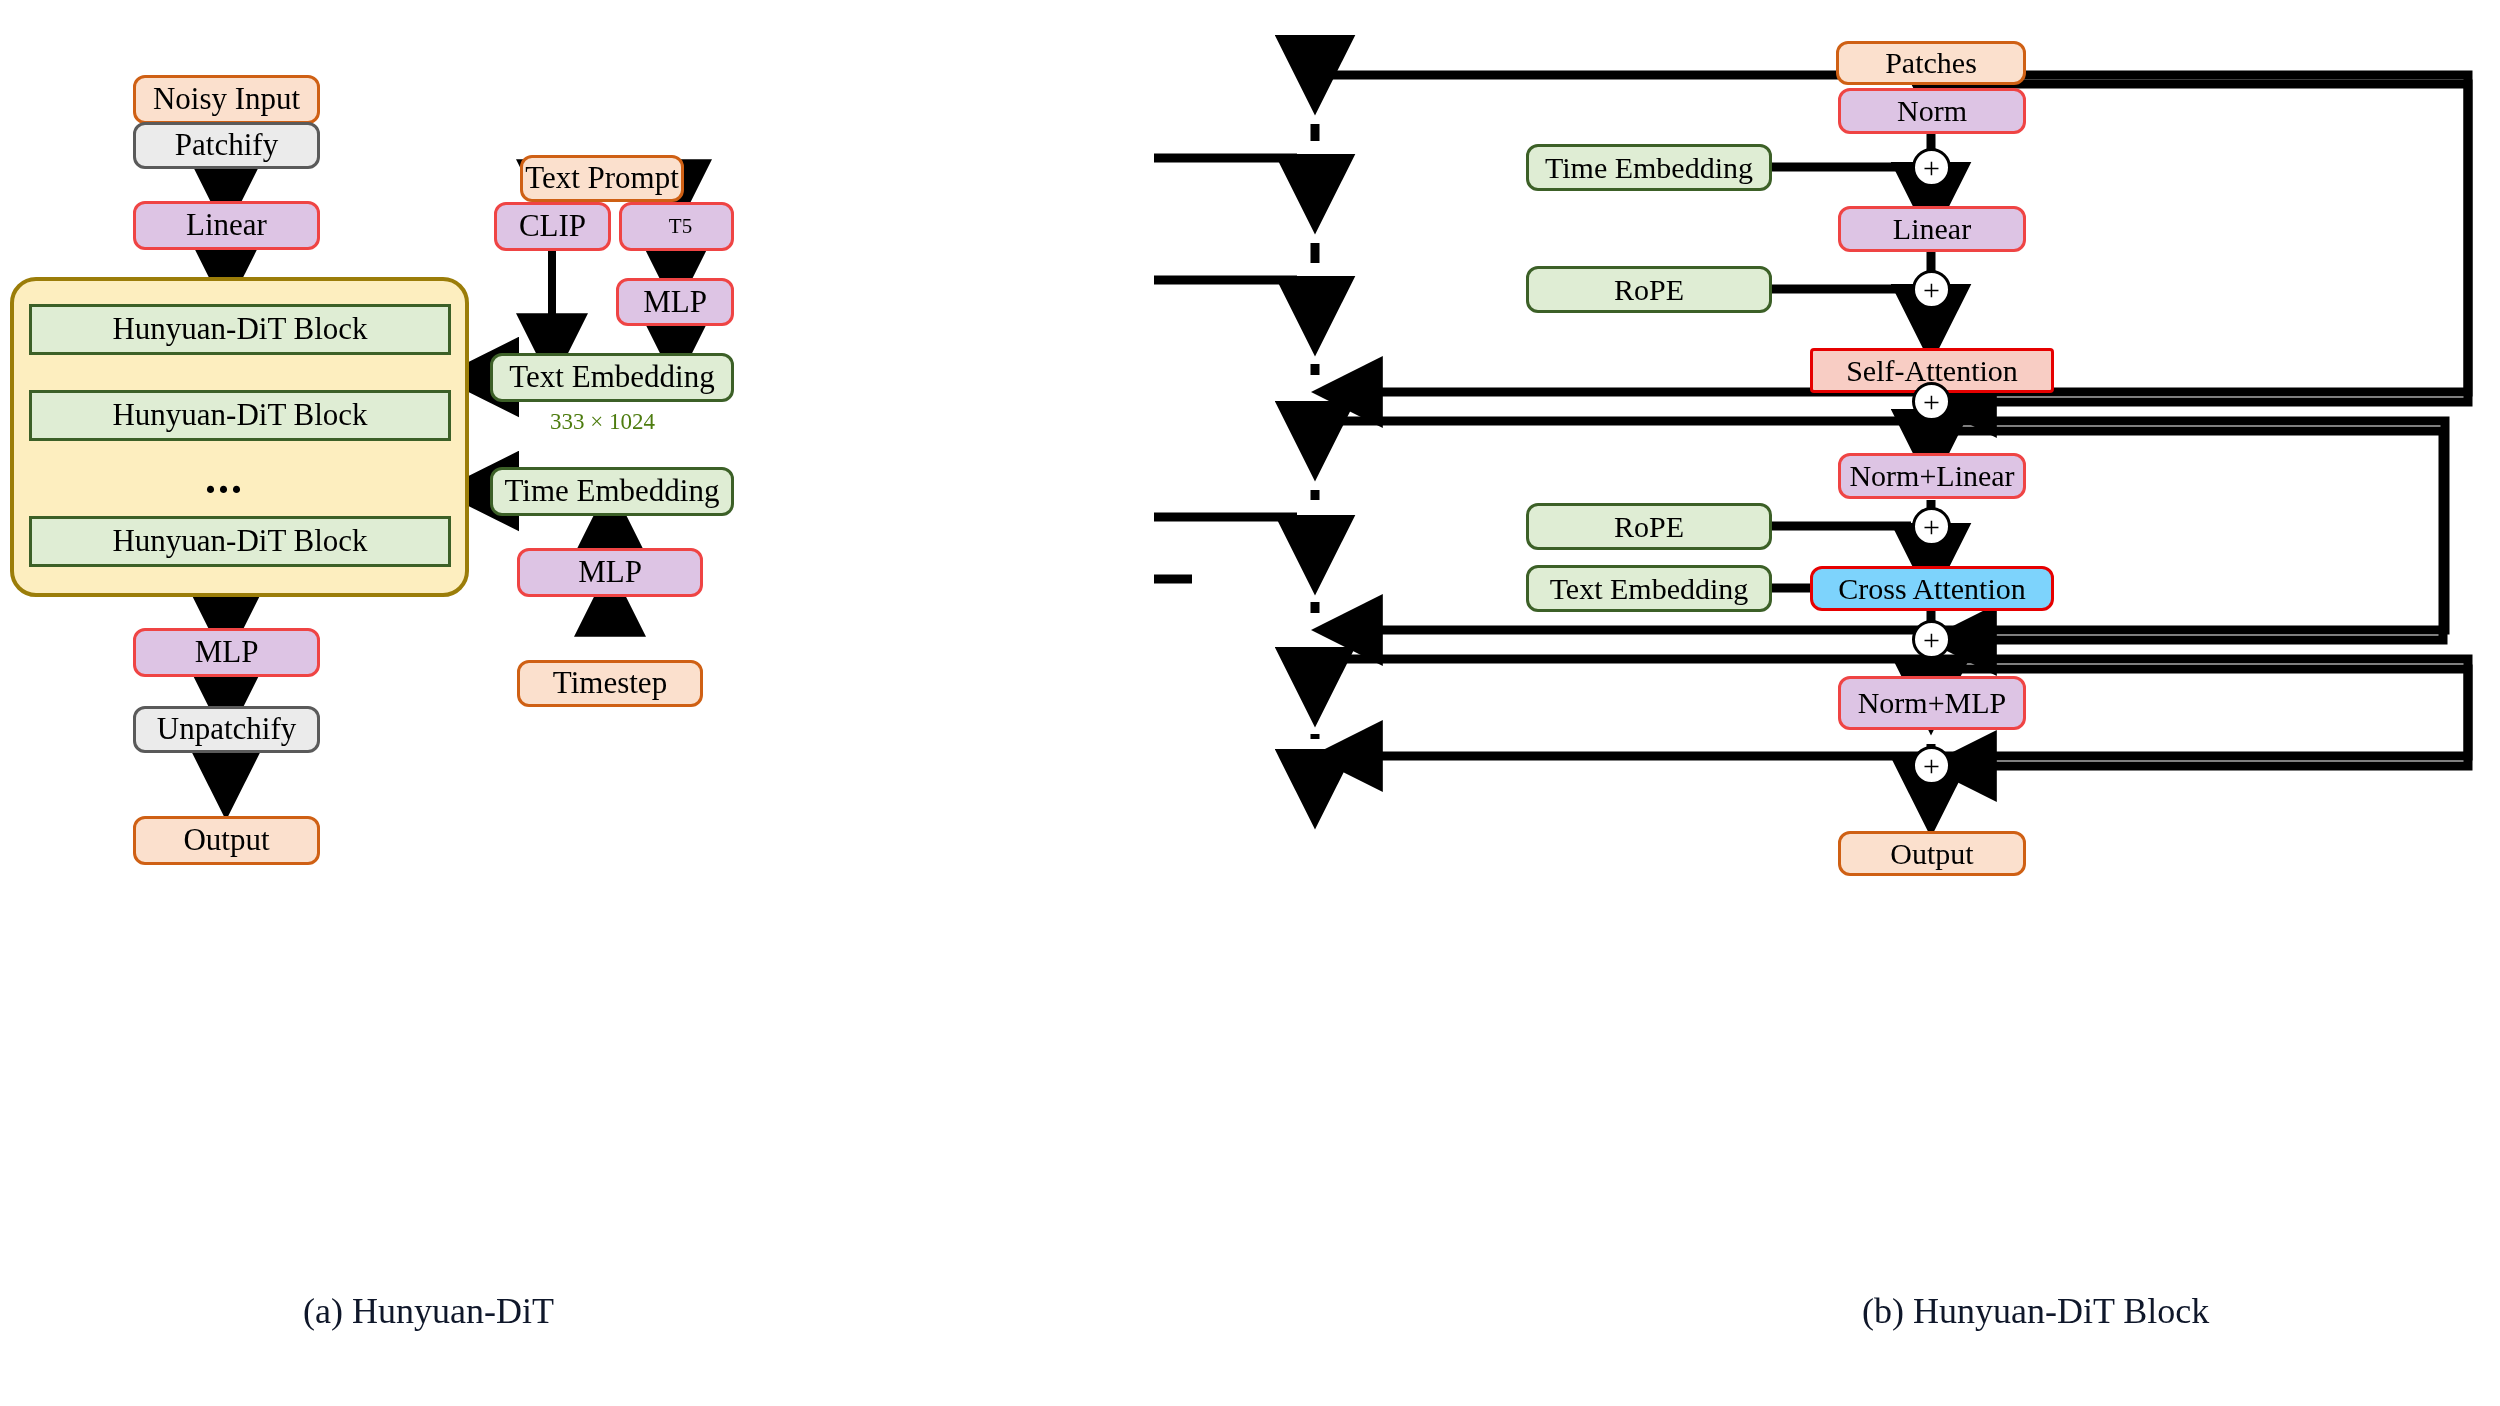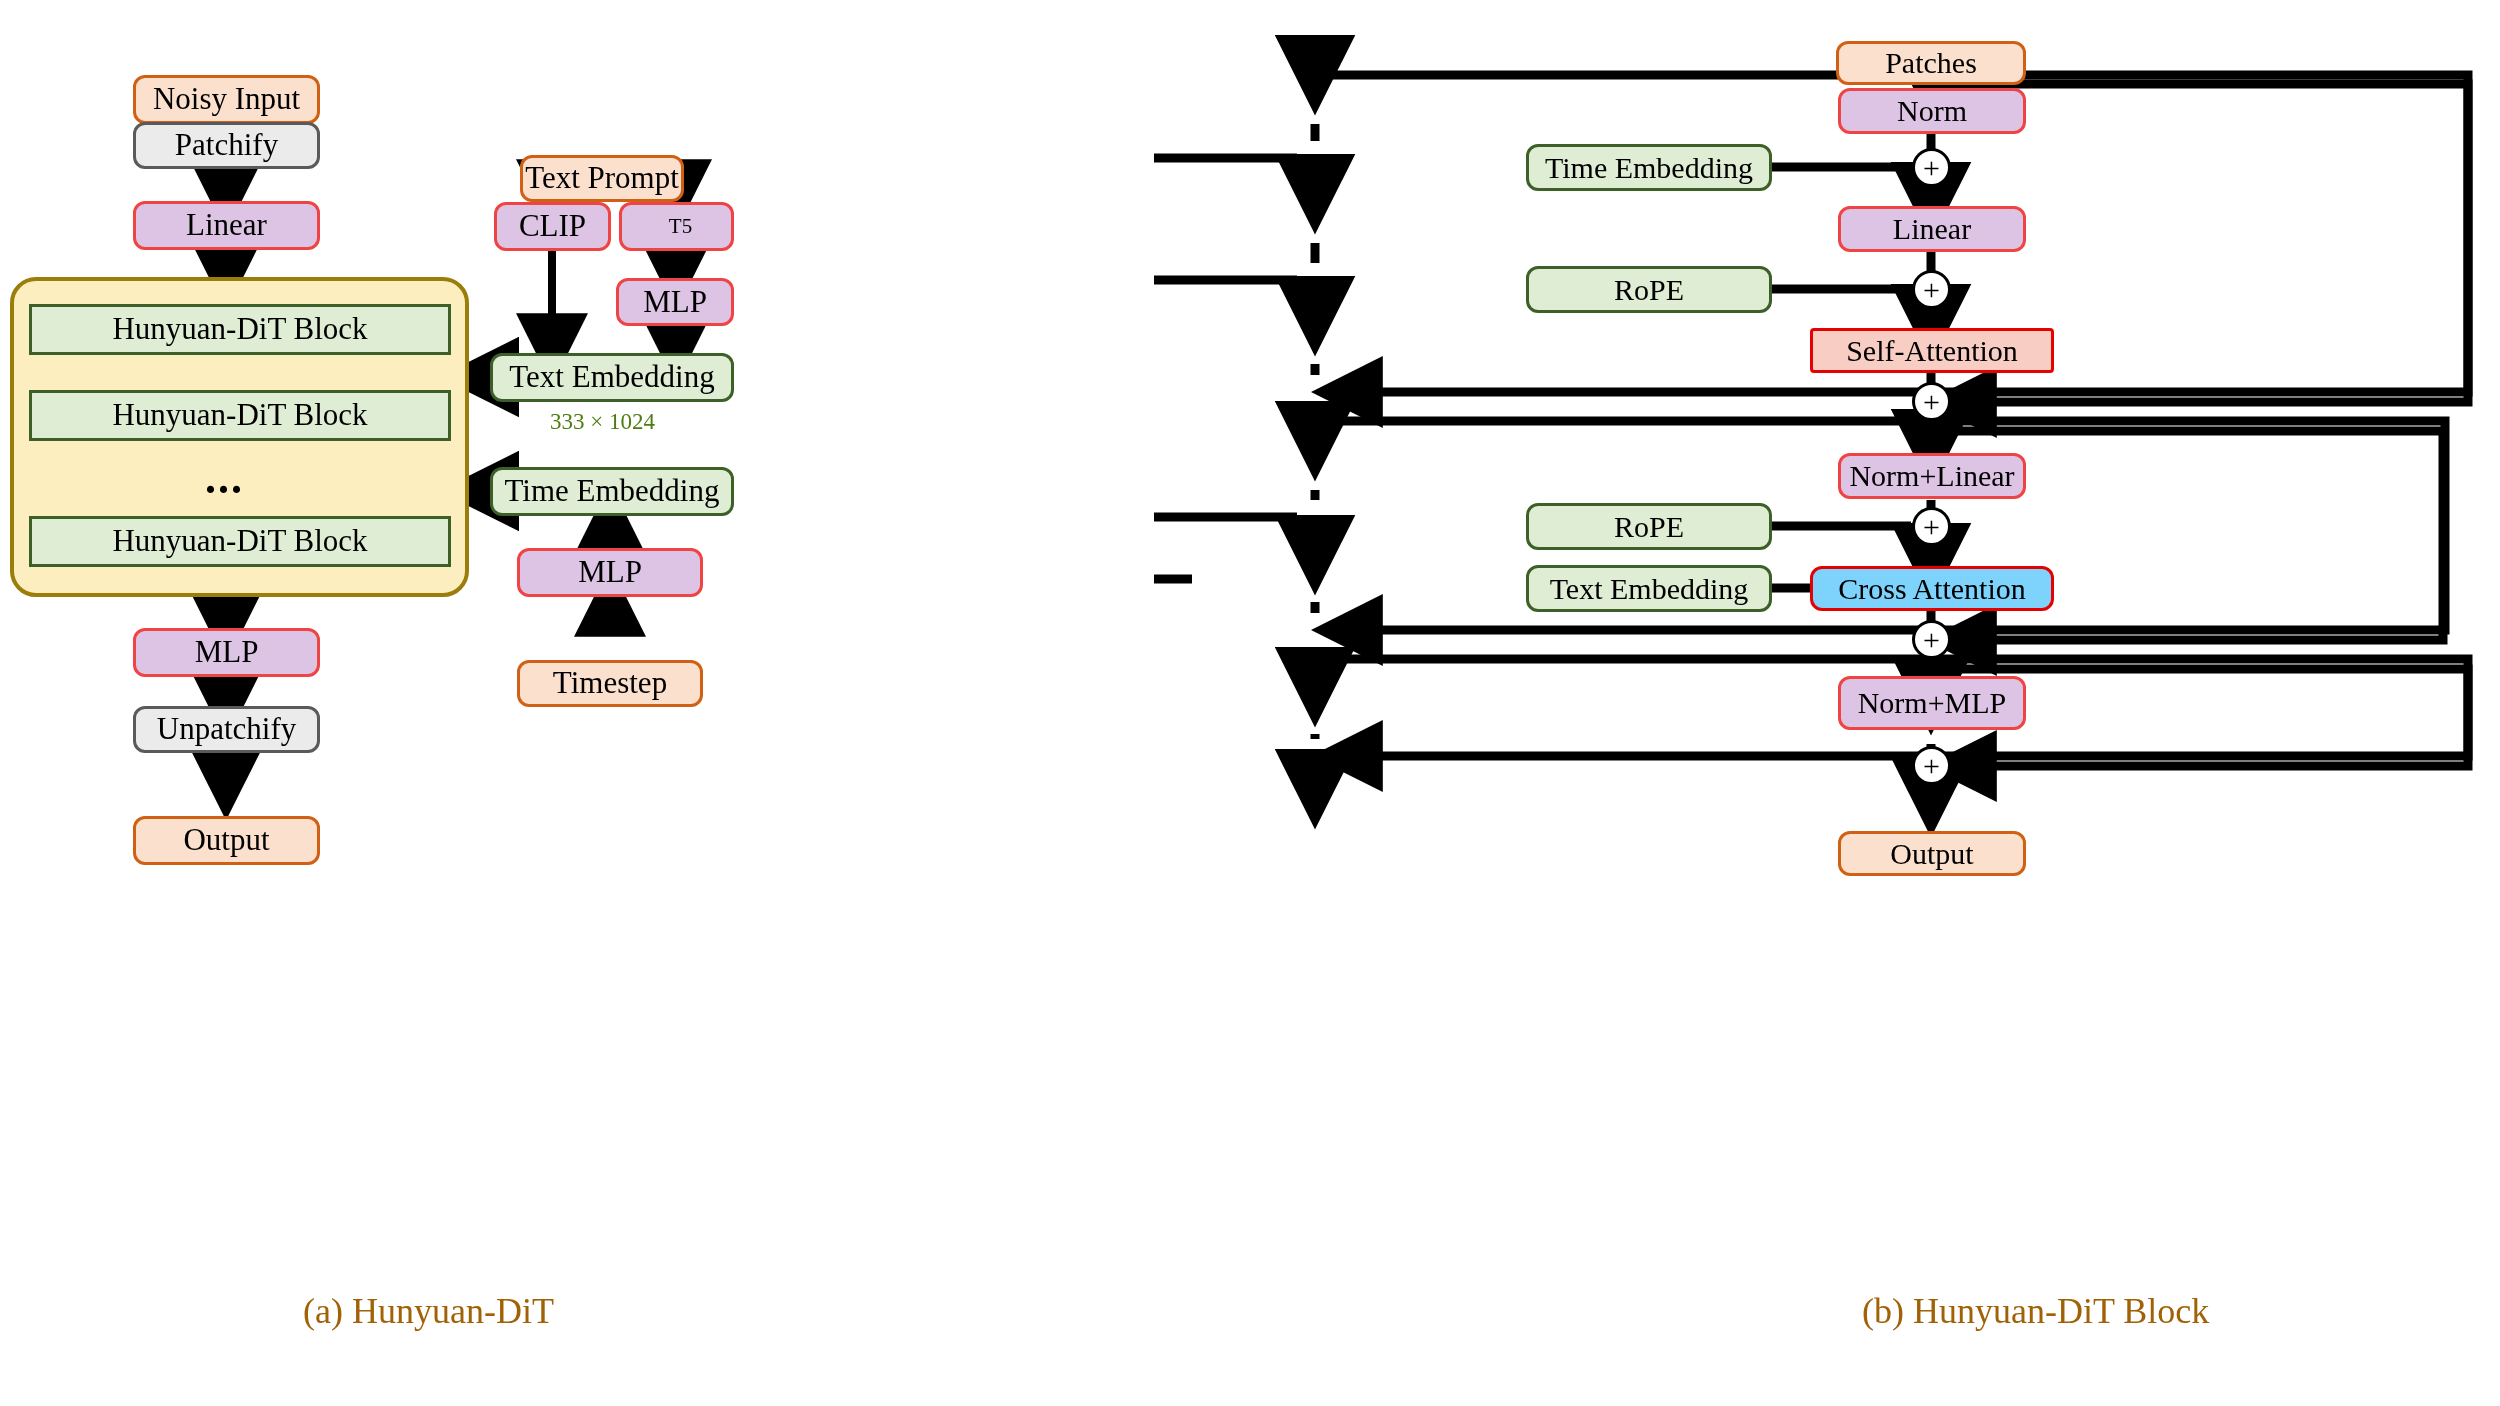--- a/index.html
+++ b/index.html
@@ -36,21 +36,21 @@
     color: #000000;
     line-height: 1.05;
     white-space: nowrap;
     font-family: "Liberation Serif", "DejaVu Serif", serif;
   }
   
   .n-orange { background: #fbe0cd; border: 3px solid #cf6014; border-radius: 12px; margin-top: 31px; }
   .n-gray   { background: #ebebeb; border: 3px solid #5a5a5a; border-radius: 12px; }
   .n-purple { background: #ddc4e4; border: 3px solid #ef4444; border-radius: 12px; }
   .n-green  { background: #dfedd4; border: 3px solid #3c6027; border-radius: 12px; }
-  .n-red    { background: #f8cdc4; border: 3px solid #e60000; border-radius: 4px; }
+  .n-red    { background: #f8cdc4; border: 3px solid #e60000; border-radius: 4px; margin-top: 20px; }
   .n-red-r  { background: #7dd3fc; border: 3px solid #e60000; border-radius: 12px; }
   .n-greenflat { background: #dfedd4; border: 3px solid #3c6027; border-radius: 0px; }
   .n-yellowbox { background: #fdeebf; border: 4px solid #9b7d09; border-radius: 26px; }
   .plus {
     position: absolute;
     box-sizing: border-box;
     border: 3px solid #000;
     background: #ffffff;
     border-radius: 50%;
     display: flex;
@@ -65,21 +65,21 @@
     position: absolute;
     font-size: 44px;
     font-weight: 700;
     letter-spacing: 2px;
     color: #000;
     line-height: 1;
   }
   .caption {
     position: absolute;
     font-size: 36px;
-    color: #a16207;
+    color: #0f172a;
     white-space: nowrap;
   }
   .dimlabel {
     position: absolute;
     font-size: 23px;
     color: #4d7c0f;
     white-space: nowrap;
   }
 </style>
 </head>

